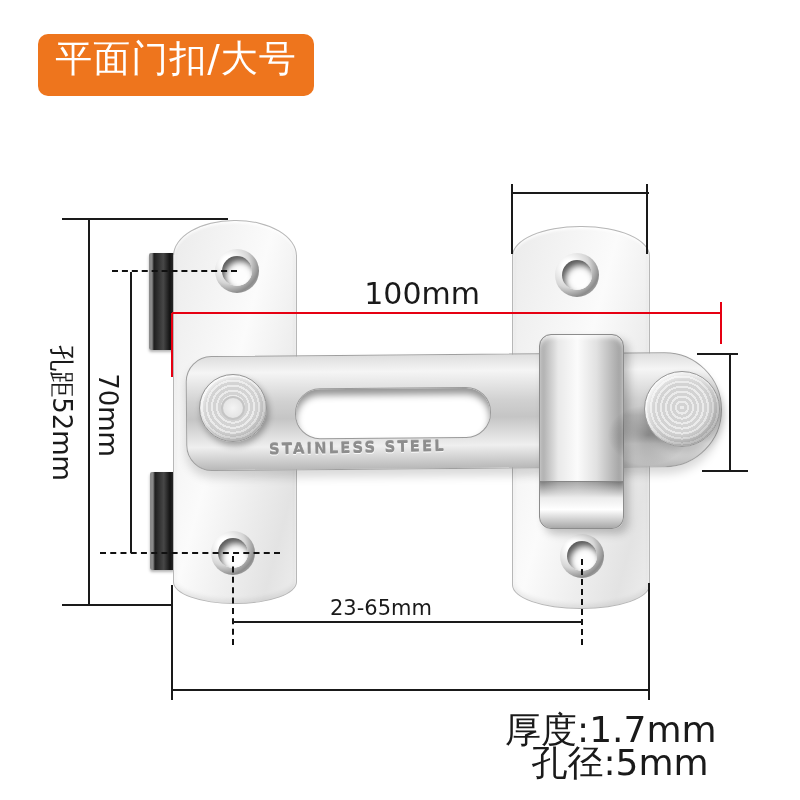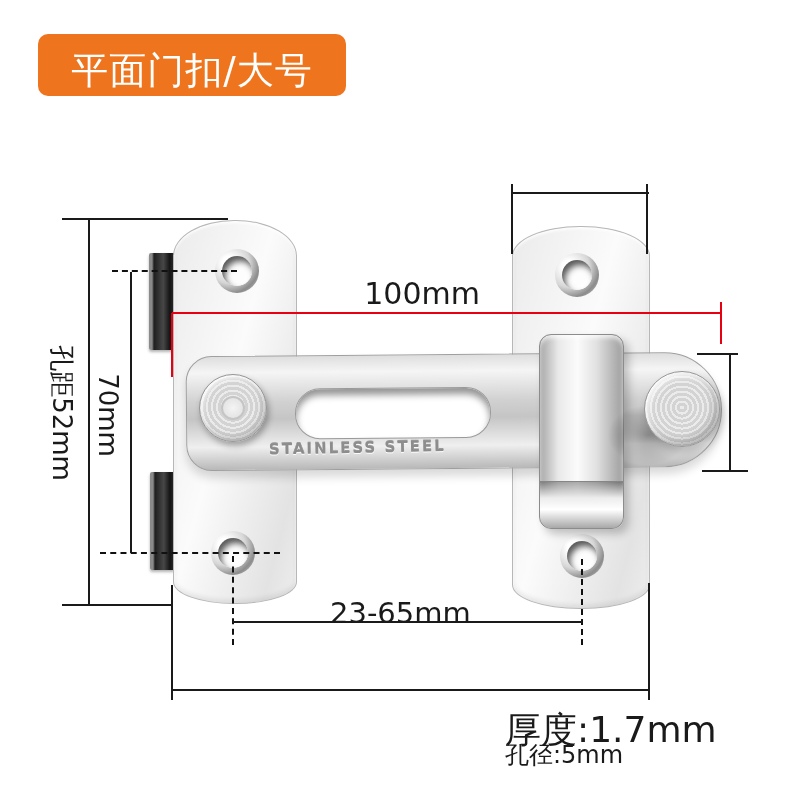--- a/index.html
+++ b/index.html
@@ -3,22 +3,22 @@
 <meta charset="utf-8">
 <style>
   html,body{margin:0;padding:0;background:#fff;}
   #canvas{
     position:relative;width:800px;height:800px;background:#ffffff;overflow:hidden;
     font-family:"DejaVu Sans","Liberation Sans",sans-serif;color:#1a1a1a;
   }
   .abs{position:absolute;}
 
   
-  .badge{left:38px;top:34px;width:308px;height:62px;background:#EE751D;border-radius:10px;
-         display:flex;align-items:flex-end;justify-content:center;}
+  .badge{left:38px;top:34px;width:276px;height:62px;background:#EE751D;border-radius:10px;
+         display:flex;align-items:flex-start;justify-content:center;}
   .badge span{color:#fff;font-size:37px;font-weight:500;letter-spacing:1px;white-space:nowrap;}
 
   
   .plate{background:linear-gradient(105deg,#ebebeb 0%,#fbfbfb 45%,#e3e3e3 85%,#ededed 100%);
          border:1px solid #b7b7b7;box-shadow:inset 0 2px 3px rgba(255,255,255,.9), inset 0 -3px 5px rgba(0,0,0,.08);}
   .plate-left{left:173px;top:220px;width:122px;height:382px;
               border-radius:61px 61px 61px 61px / 36px 36px 22px 22px;}
   .plate-right{left:512px;top:226px;width:136px;height:381px;
                border-radius:68px 68px 68px 68px / 30px 30px 24px 24px;}
 
@@ -98,29 +98,29 @@
   .dim100-tickl{left:171px;top:313px;width:2px;height:64px;}
   .dim100-tickr{left:720px;top:302px;width:2px;height:42px;}
   .dim100-text{left:330px;top:276px;width:150px;text-align:right;font-size:30px;}
 
   .knobdim-line{left:729px;top:354px;width:2px;height:118px;}
   .knobdim-ticktop{left:697px;top:353px;width:41px;height:2px;}
   .knobdim-tickbot{left:702px;top:470px;width:46px;height:2px;}
 
   .dim2365-line{left:233px;top:621px;width:349px;height:2px;}
   .dim2365-label1{left:332px;top:574px;width:140px;text-align:center;font-size:25px;}
-  .dim2365-label2{left:330px;top:596px;width:140px;font-size:29px;}
+  .dim2365-label2{left:330px;top:596px;width:140px;font-size:21px;}
 
   .adjlen-tickl{left:171px;top:585px;width:2px;height:115px;}
   .adjlen-tickr{left:648px;top:583px;width:2px;height:117px;}
   .adjlen-line{left:172px;top:689px;width:478px;height:2px;}
   .adjlen-text{left:272px;top:652px;width:280px;text-align:center;font-size:27px;}
 
   .thickness-text{left:505px;top:706px;width:230px;font-size:36px;}
-  .holedia-text{left:505px;top:739px;width:230px;font-size:24px;}
+  .holedia-text{left:505px;top:739px;width:230px;font-size:36px;text-align:center;}
 </style>
 </head>
 <body>
 
 <div id="canvas">
 
   <div class="abs badge">
     <span>平面门扣/大号</span>
   </div>
 

